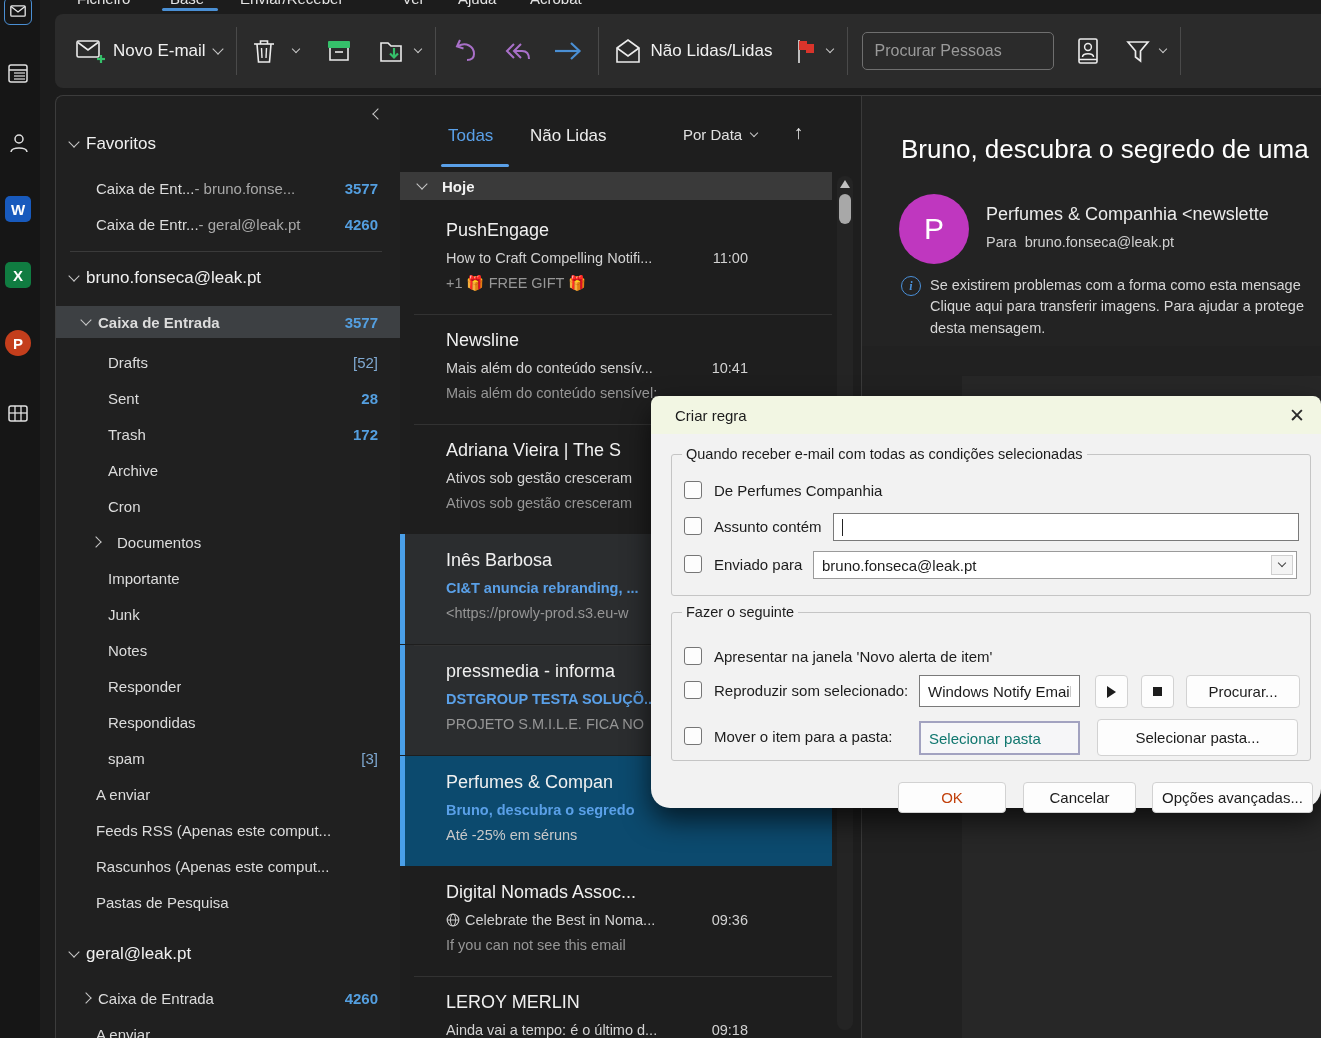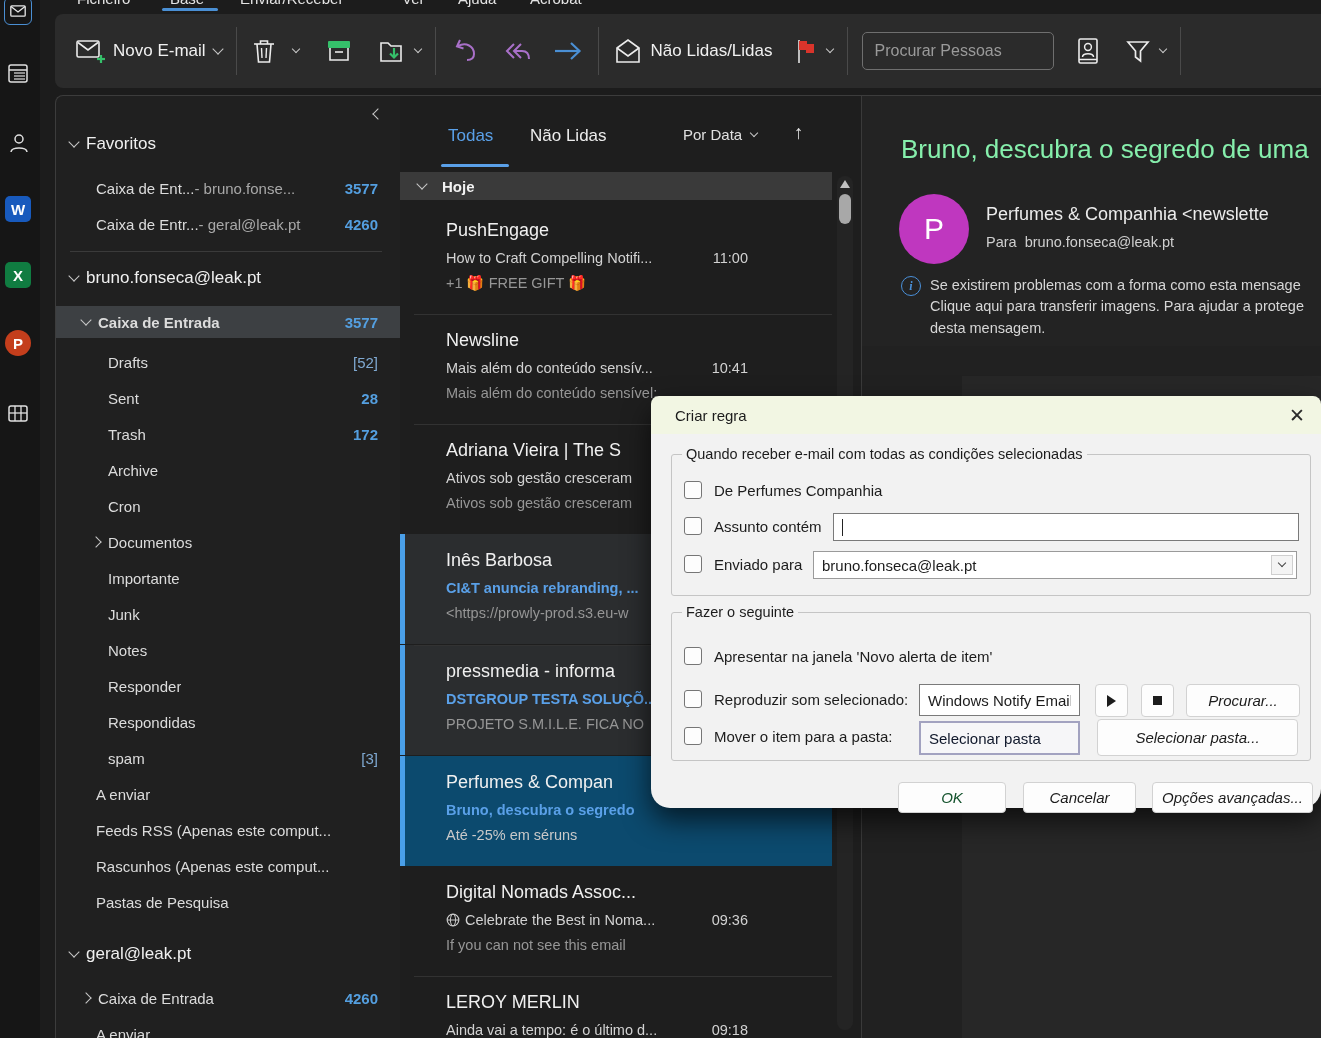--- a/index.html
+++ b/index.html
@@ -59,21 +59,21 @@
   .erow.unread{background:#2b2d2f;}
   .erow.unread .ebar{background:#4a9fe8;}
   .erow.selected{background:#0c4a6e;}
   .esender{position:absolute;left:46px;top:16px;font-size:18px;color:#f0f0f0;white-space:nowrap;overflow:hidden;max-width:360px;}
   .esubj{position:absolute;left:46px;top:46px;font-size:14.5px;color:#d2d2d2;white-space:nowrap;overflow:hidden;max-width:290px;display:flex;align-items:center;gap:5px;}
   .erow.unread .esubj{color:#5aa0e8;font-weight:bold;}
   .etime{position:absolute;right:84px;top:46px;font-size:14.5px;color:#d2d2d2;}
   .eprev{position:absolute;left:46px;top:71px;font-size:14.5px;color:#969696;white-space:nowrap;overflow:hidden;max-width:370px;}
   
   #readpane{position:absolute;left:861px;top:95px;width:460px;height:943px;background:#232323;border-left:1px solid #3a3a3a;border-top:1px solid #3c3c3c;box-sizing:border-box;}
-  #rp-title{position:absolute;left:39px;top:38px;font-size:26px;color:#86efac;white-space:nowrap;overflow:hidden;width:421px;}
+  #rp-title{position:absolute;left:39px;top:38px;font-size:26px;color:#ffffff;white-space:nowrap;overflow:hidden;width:421px;}
   #rp-avatar{position:absolute;left:37px;top:98px;width:70px;height:70px;border-radius:50%;background:#bf37bf;
     display:flex;align-items:center;justify-content:center;font-size:30px;color:#fff;}
   #rp-sender{position:absolute;left:124px;top:108px;font-size:18px;color:#ececec;white-space:nowrap;overflow:hidden;width:336px;}
   #rp-to{position:absolute;left:124px;top:138px;font-size:14.5px;color:#cfcfcf;white-space:nowrap;}
   #rp-info-icon{position:absolute;left:39px;top:180px;width:18px;height:18px;border:1.6px solid #4a90d9;border-radius:50%;
     color:#4a90d9;font-size:12px;font-style:italic;font-weight:bold;display:flex;align-items:center;justify-content:center;font-family:"Liberation Serif",serif;}
   .rp-info{position:absolute;left:68px;font-size:14.5px;color:#d6d6d6;white-space:nowrap;overflow:hidden;width:392px;}
   #rp-body{position:absolute;left:0;top:250px;width:460px;height:693px;background:#212121;}
   #rp-content{position:absolute;left:100px;top:30px;width:360px;height:663px;background:#272727;}
   
@@ -90,25 +90,25 @@
   .drow{position:absolute;left:0;width:100%;height:24px;}
   .cb{position:absolute;left:12px;top:1px;width:18px;height:18px;background:#fdfdfd;border:1.5px solid #767676;border-radius:3px;box-sizing:border-box;}
   .dlabel{position:absolute;left:42px;top:2px;font-size:15px;color:#1c1c1c;white-space:nowrap;}
   .dinput{position:absolute;background:#fff;border:1px solid #7a7a7a;box-sizing:border-box;font-size:15px;color:#1c1c1c;
     display:flex;align-items:center;padding:0 8px;}
   .caret{width:1px;height:17px;background:#222;}
   #combo-arrow{position:absolute;right:3px;top:3px;width:22px;height:20px;background:#f4f4f4;border:1px solid #cfcfcf;
     display:flex;align-items:center;justify-content:center;box-sizing:border-box;}
   .cv.dark{border-color:#444;}
   .dbtn{position:absolute;background:#fdfdfd;border:1px solid #d2d2d2;border-radius:4px;font-size:15px;color:#1c1c1c;
-    display:flex;align-items:center;justify-content:center;box-sizing:border-box;font-family:inherit;font-style:italic;}
-  .dbtn.disabled{color:#14532d;}
+    display:flex;align-items:center;justify-content:center;box-sizing:border-box;font-family:inherit;}
+  .dbtn.disabled{color:#c2410c;}
   #play-glyph{width:0;height:0;border-top:6px solid transparent;border-bottom:6px solid transparent;border-left:9px solid #1c1c1c;}
   #stop-glyph{width:9px;height:9px;background:#1c1c1c;}
-  #move-field{border:2px solid #a2a2c0;background:#f6f6f8;color:#0f172a;}
+  #move-field{border:2px solid #a2a2c0;background:#f6f6f8;color:#0f766e;}
   svg{display:block;}
 </style>
 </head>
 <body>
 
 <div id="screen">
 
   <div id="rail">
     <div class="rail-ic" style="top:-4px">
       <div style="width:28px;height:28px;border:1.5px solid #4a8fd4;border-radius:6px;display:flex;align-items:center;justify-content:center;box-sizing:border-box;">
@@ -306,21 +306,21 @@
     <div class="srow ind2" style="top:322px">
         <span class="slabel">Trash</span>
         <span class="scount">172</span>
       </div>
     <div class="srow ind2" style="top:358px">
         <span class="slabel">Archive</span>
       </div>
     <div class="srow ind2" style="top:394px">
         <span class="slabel">Cron</span>
       </div>
-    <div class="srow" style="top:430px;padding-left:36px;gap:8px;text-align:center;">
+    <div class="srow" style="top:430px;padding-left:36px;gap:17px;text-align:center;">
       <span class="cv right"></span>
       <span class="slabel">Documentos</span>
     </div>
     <div class="srow ind2" style="top:466px">
         <span class="slabel">Importante</span>
       </div>
     <div class="srow ind2" style="top:502px">
         <span class="slabel">Junk</span>
       </div>
     <div class="srow ind2" style="top:538px">
@@ -510,21 +510,21 @@
         </div>
       </div>
     </fieldset>
 
     <fieldset id="fs-act">
       <legend>Fazer o seguinte</legend>
       <div class="drow" style="top:26px">
         <span class="cb"></span>
         <span class="dlabel">Apresentar na janela 'Novo alerta de item'</span>
       </div>
-      <div class="drow" style="top:69px">
+      <div class="drow" style="top:60px">
         <span class="cb"></span>
         <span class="dlabel">Reproduzir som selecionado:</span>
         <div class="dinput" style="left:247px;top:-5px;width:161px;height:32px;">
           <span style="white-space:nowrap;overflow:hidden;">Windows Notify Email.</span>
         </div>
         <div class="dbtn" style="left:423px;top:-5px;width:33px;height:33px;">
             <span id="play-glyph"></span>
           </div>
         <div class="dbtn" style="left:469px;top:-5px;width:33px;height:33px;">
             <span id="stop-glyph"></span>

